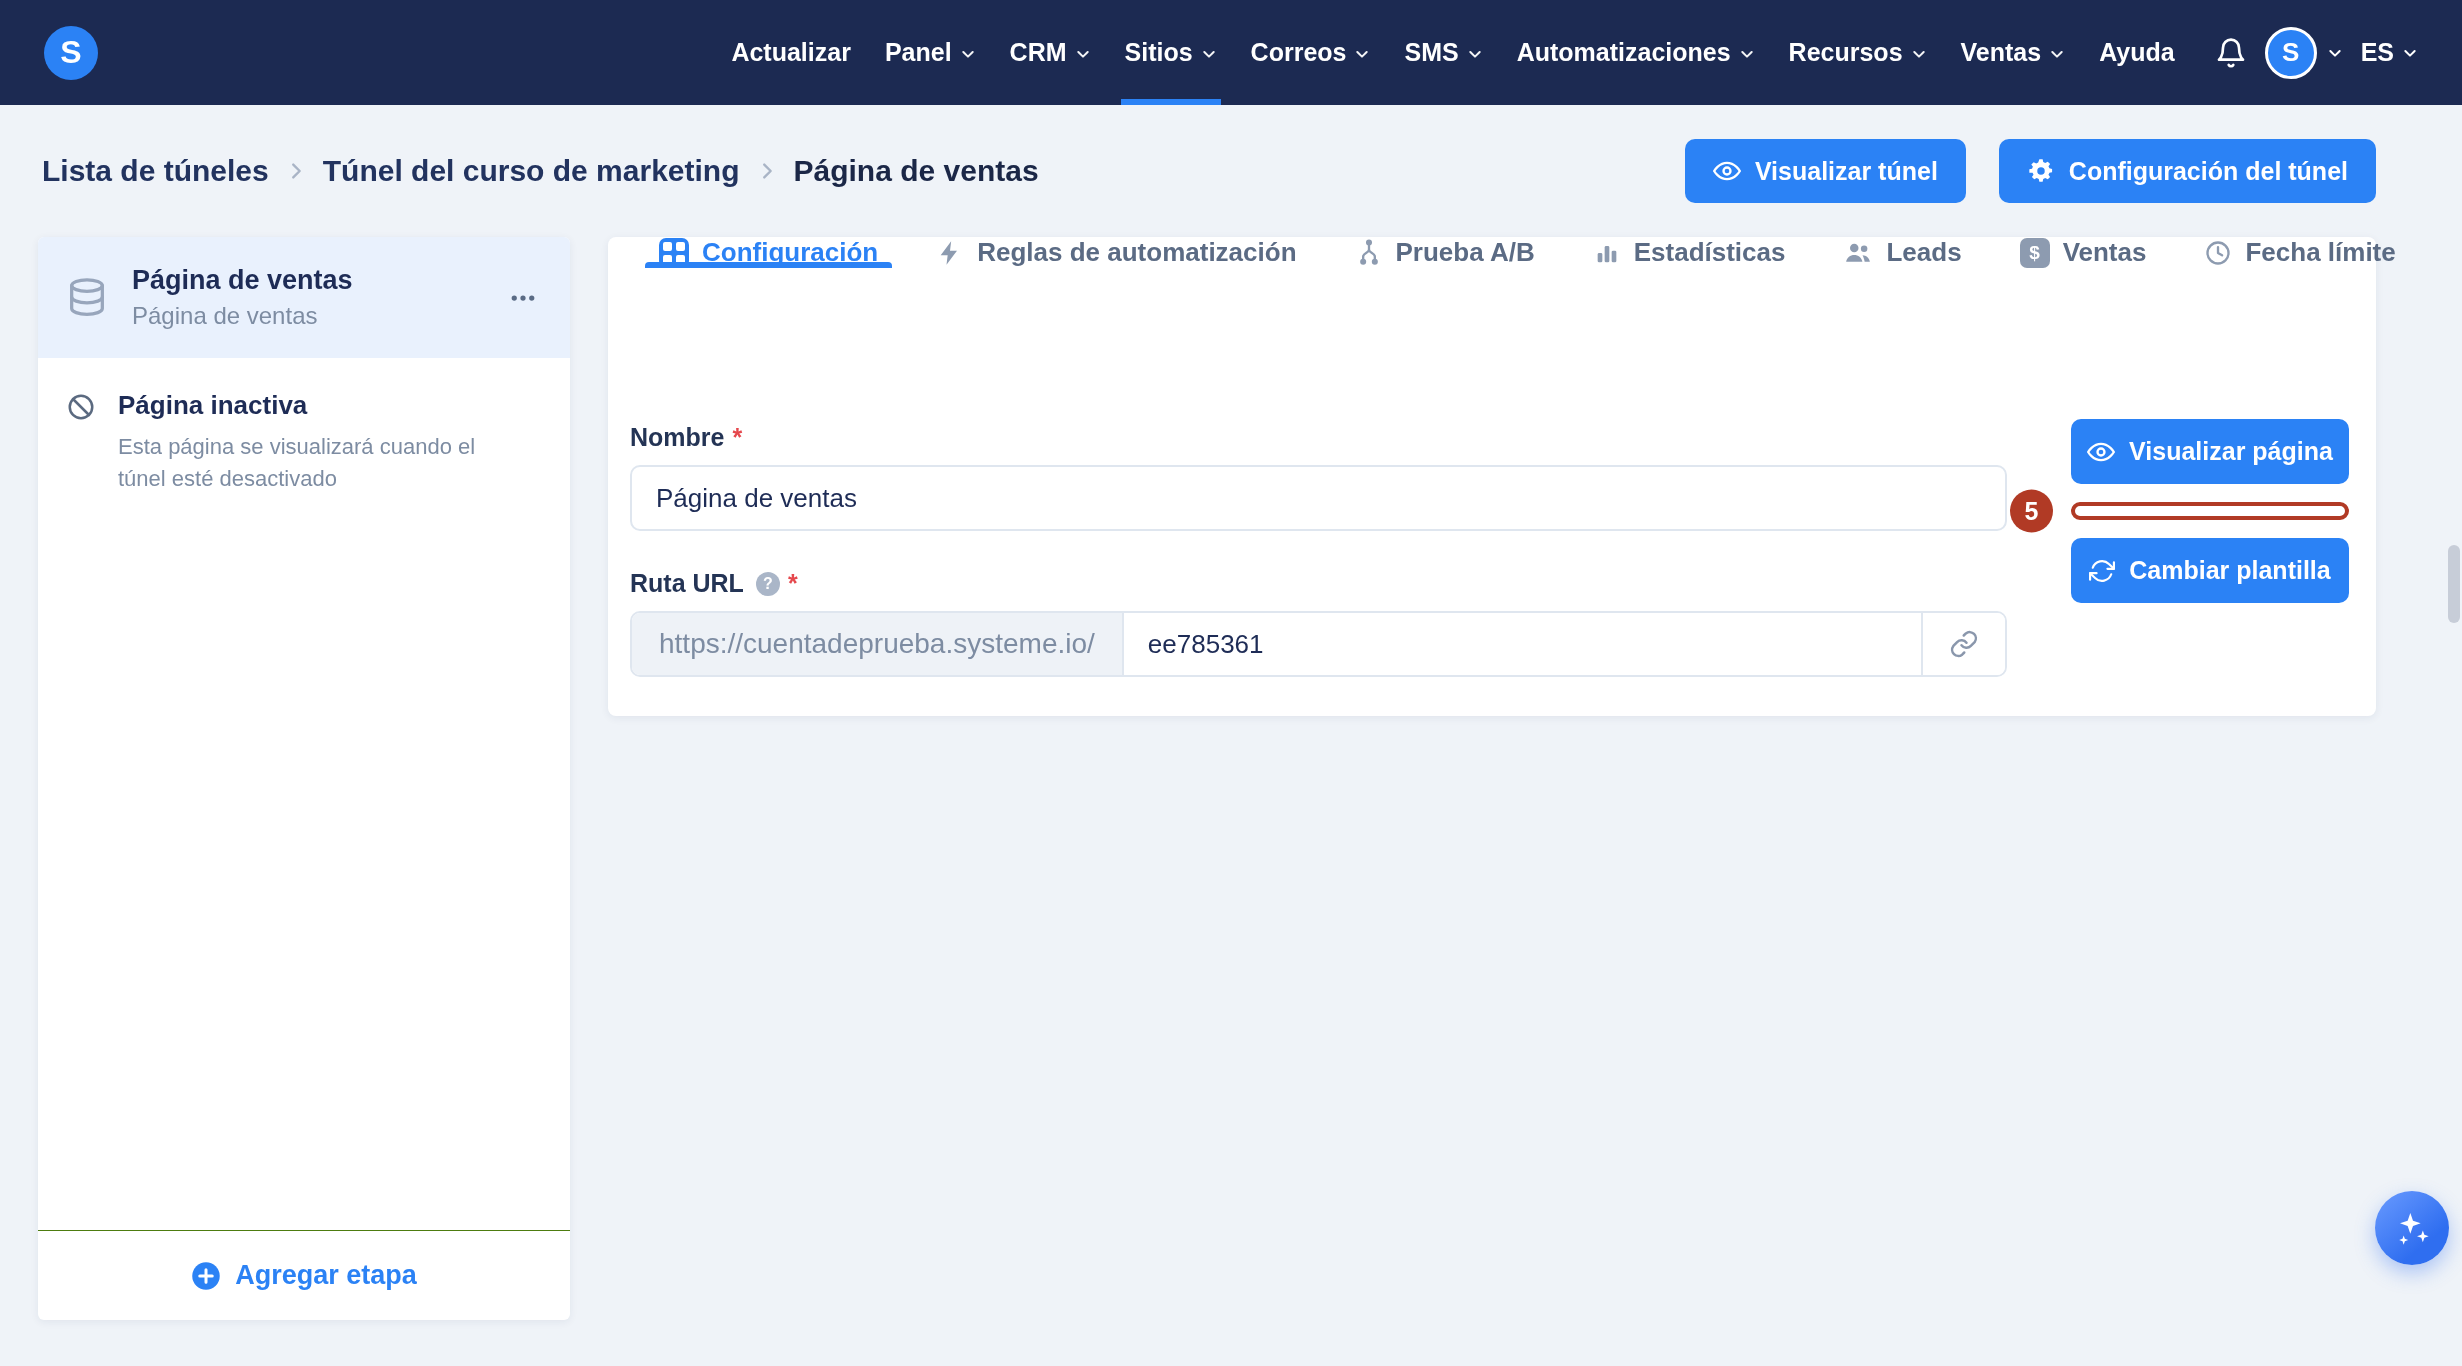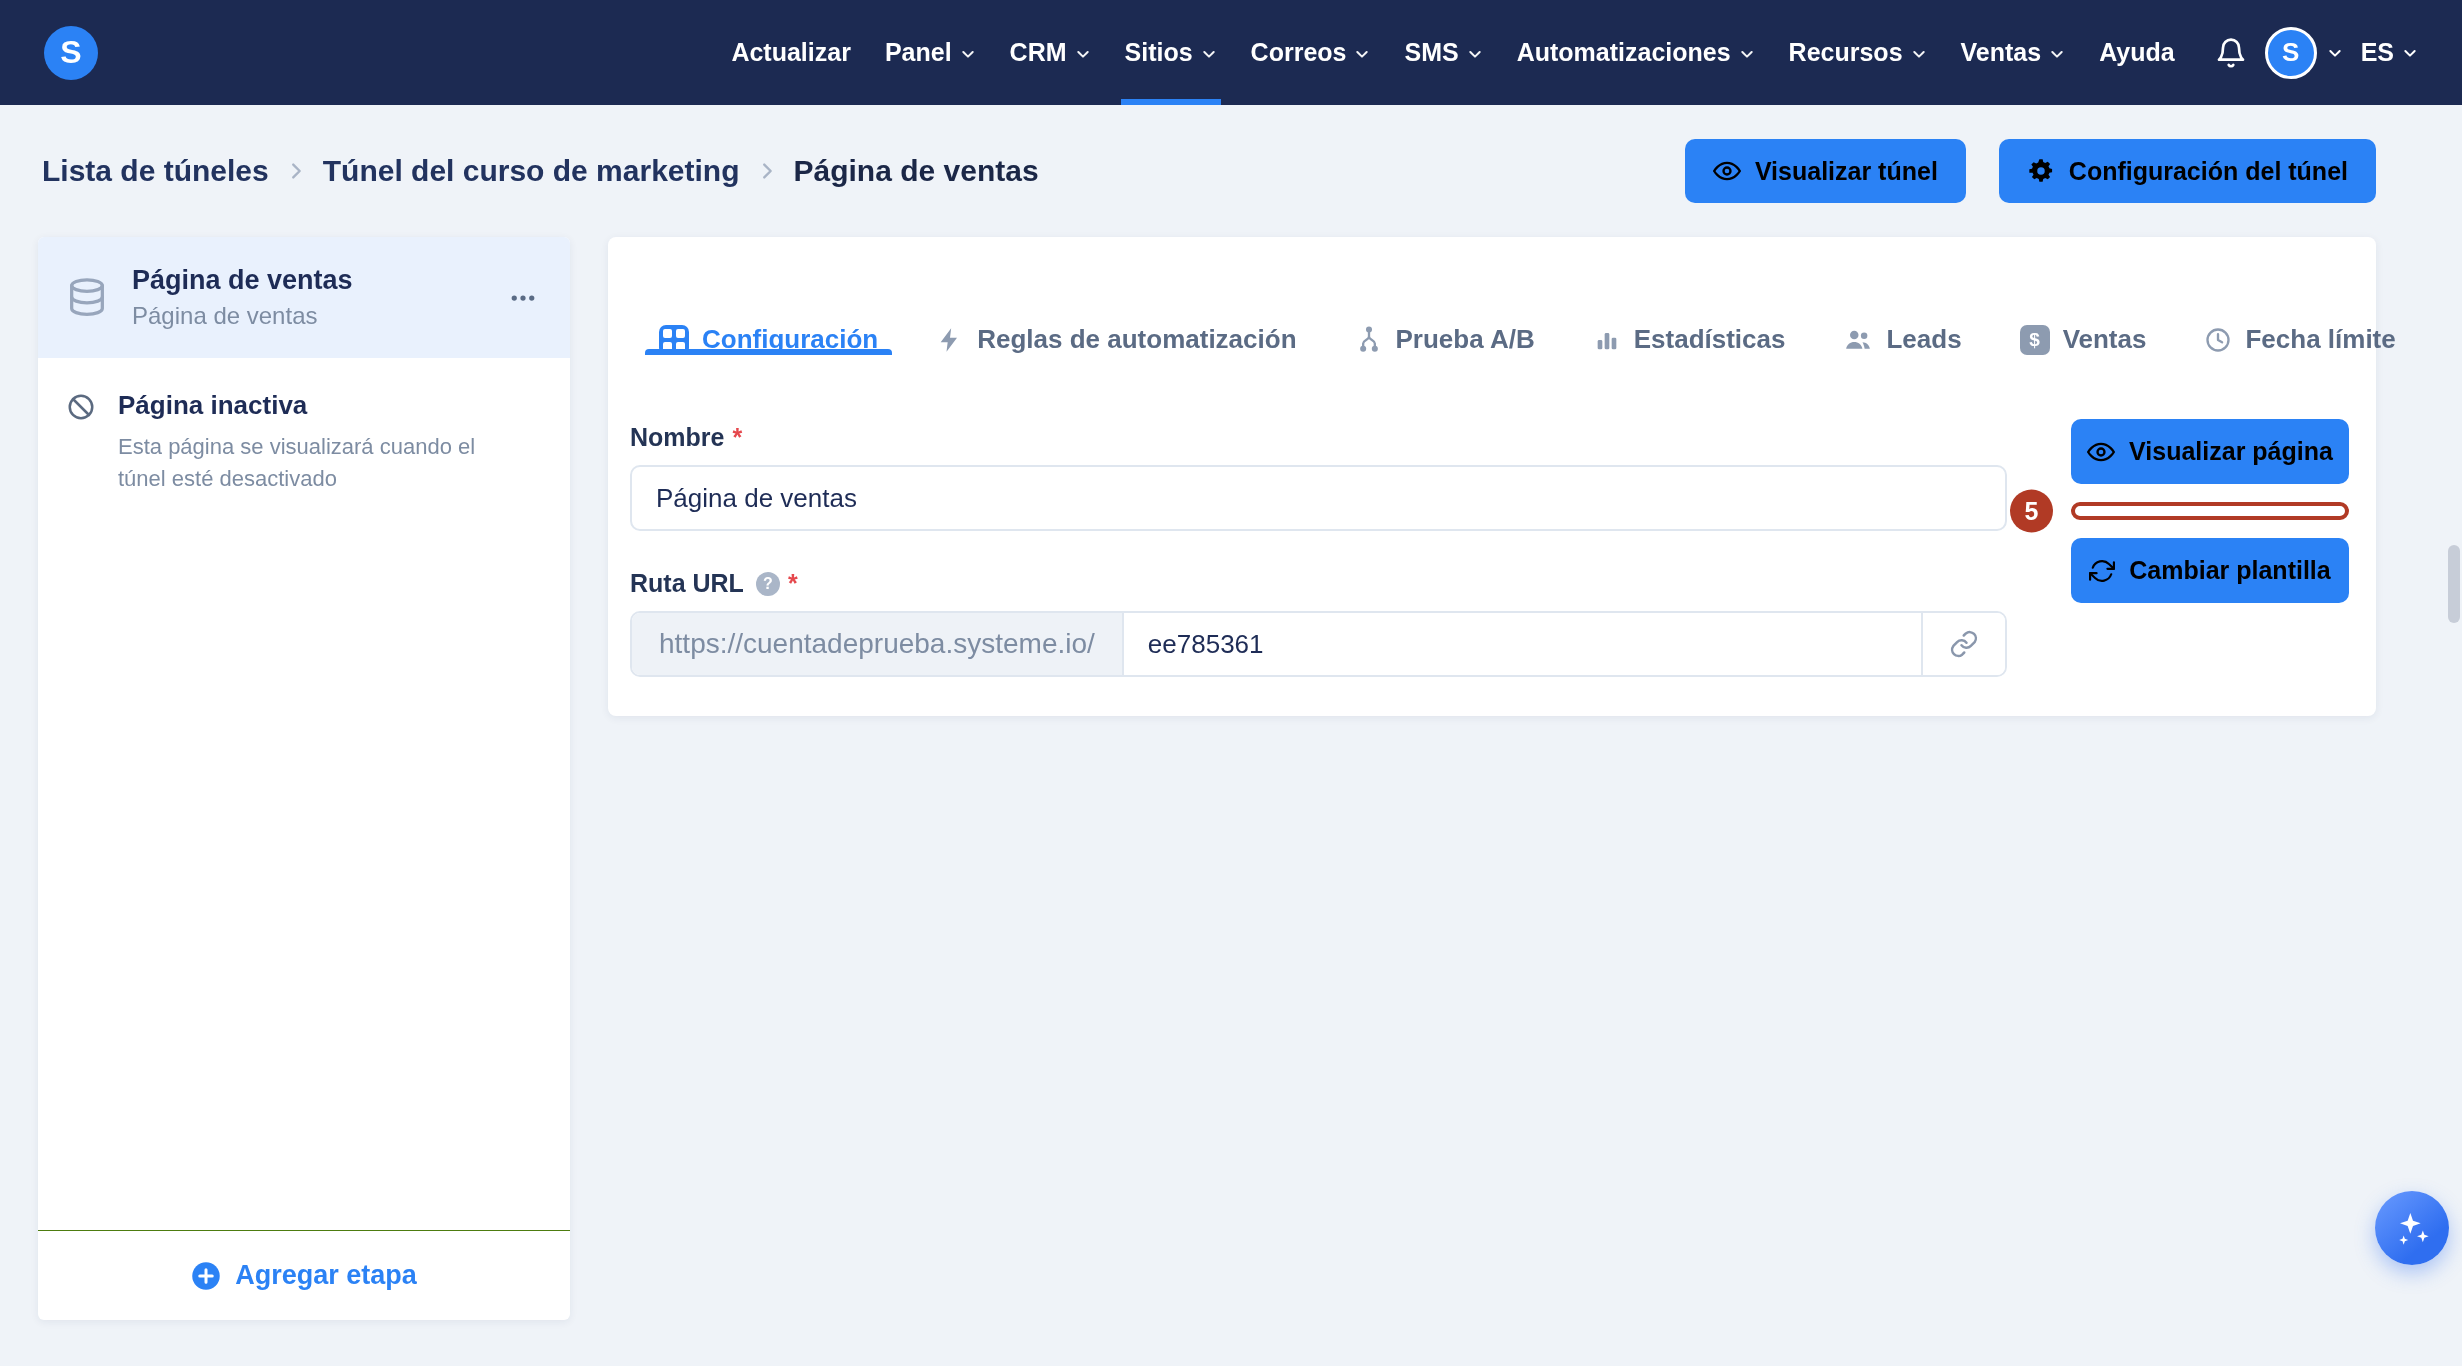--- a/index.html
+++ b/index.html
@@ -20,42 +20,42 @@
   .avatar { width:52px; height:52px; border-radius:50%; background:#2b82f5; border:3px solid #fff; color:#fff; font-size:26px; font-weight:700; display:flex; align-items:center; justify-content:center; }
   .lang { display:flex; align-items:center; gap:8px; color:#fff; font-size:25px; font-weight:700; cursor:pointer; }
 
   
   .breadcrumb-row { position:absolute; top:105px; left:42px; right:86px; height:132px; display:flex; align-items:center; }
   .breadcrumb { display:flex; align-items:center; gap:16px; font-size:30px; font-weight:700; color:#22335f; }
   .crumb { cursor:pointer; white-space:nowrap; }
   .crumb.current { cursor:default; color:#1b2747; }
   .crumb-sep { display:flex; color:#a9b4c6; }
   .header-actions { margin-left:auto; display:flex; gap:33px; }
-  .btn { display:inline-flex; align-items:center; justify-content:center; gap:14px; background:#2b82f5; border:none; border-radius:10px; color:#000000; height:64px; padding:0 28px; font-size:25px; font-weight:700; font-family:inherit; cursor:pointer; white-space:nowrap; }
+  .btn { display:inline-flex; align-items:center; justify-content:center; gap:14px; background:#2b82f5; border:none; border-radius:10px; color:#ffffff; height:64px; padding:0 28px; font-size:25px; font-weight:700; font-family:inherit; cursor:pointer; white-space:nowrap; }
   .btn svg { flex:none; }
 
   
   .sidebar { position:absolute; left:38px; top:237px; width:532px; height:1083px; background:#fff; border-radius:6px; box-shadow:0 2px 8px rgba(30,44,86,.07); display:flex; flex-direction:column; overflow:hidden; }
   .step-item { background:#e9f1fd; min-height:121px; display:flex; align-items:center; gap:22px; padding:0 26px; cursor:pointer; }
   .step-icon { color:#98a6bc; display:flex; flex:none; }
   .step-text { display:flex; flex-direction:column; gap:6px; }
   .step-title { font-size:27px; font-weight:700; color:#1e2c56; }
   .step-sub { font-size:24px; color:#7d8ca2; }
   .kebab { margin-left:auto; color:#5a6b85; cursor:pointer; display:flex; padding:6px; }
   .inactive-block { display:flex; gap:22px; padding:32px 28px; }
   .inactive-icon { color:#5b6a80; flex:none; margin-top:2px; }
   .inactive-title { font-size:26px; font-weight:700; margin-bottom:10px; color:#1e2c56; }
   .inactive-desc { font-size:22px; color:#7d8ca2; line-height:1.45; max-width:385px; }
   .sidebar-spacer { flex:1; }
   .add-step { border-top:1px solid #4d7c0f; height:90px; display:flex; align-items:center; justify-content:center; gap:14px; color:#2b82f5; font-size:27px; font-weight:700; cursor:pointer; }
   .add-step .plus { color:#2b82f5; display:flex; }
 
   
   .main-card { position:absolute; left:608px; top:237px; right:86px; height:479px; background:#fff; border-radius:8px; box-shadow:0 2px 8px rgba(30,44,86,.07); }
-  .tabs { display:flex; align-items:flex-end; gap:30px; padding:0 20px 0 37px; height:118px; }
+  .tabs { display:flex; align-items:flex-start; gap:30px; padding:0 20px 0 37px; height:118px; }
   .tab { position:relative; display:flex; align-items:center; gap:13px; padding:0 14px; font-size:26px; font-weight:700; color:#5b6b84; cursor:pointer; white-space:nowrap; }
   .tab .ticon { display:flex; color:#8d9bb0; }
   .tab.active { color:#2b82f5; }
   .tab.active .ticon { color:#2b82f5; }
   .tab.active::after { content:""; position:absolute; left:0; right:0; bottom:0; height:6px; border-radius:4px 4px 0 0; background:#2b82f5; }
   .tile { width:30px; height:30px; border-radius:7px; display:flex; align-items:center; justify-content:center; flex:none; }
   .tile.blue { background:#2b82f5; }
   .tile.gray { background:#8d9bb0; color:#fff; font-size:19px; font-weight:700; }
   .grid-dots { display:grid; grid-template-columns:9px 9px; gap:4px; }
   .grid-dots i { width:9px; height:9px; background:#fff; border-radius:2px; display:block; }

